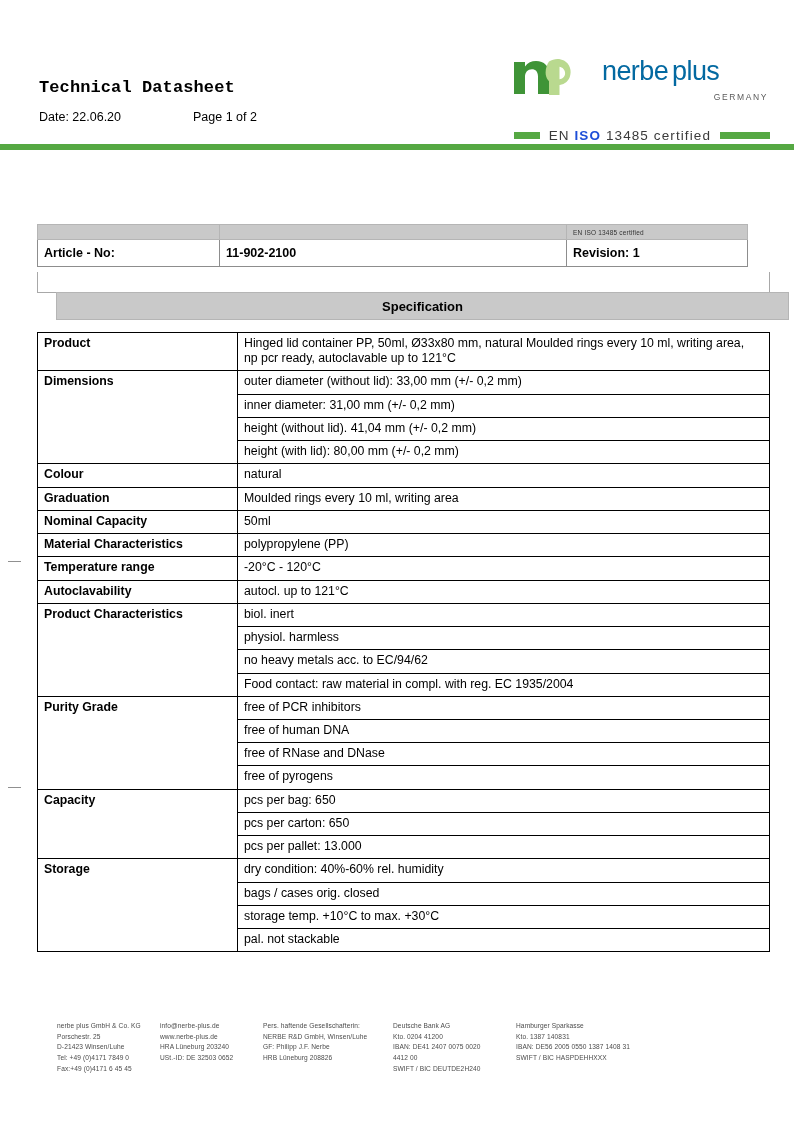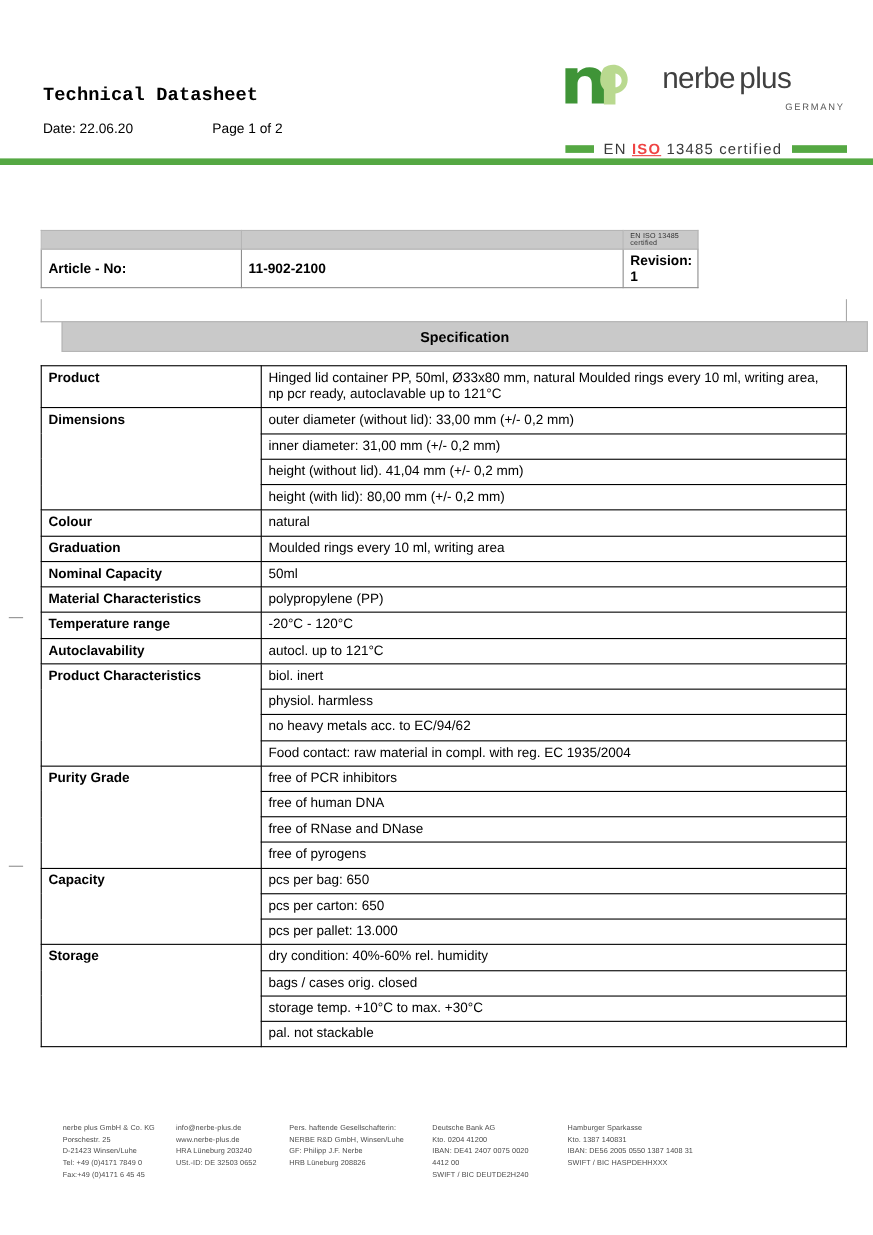--- a/index.html
+++ b/index.html
@@ -52,21 +52,21 @@
   #logo-mark {
     position: absolute;
     left: 2px; top: 0px;
     width: 86px; height: 48px;
   }
   #logo-wordmark {
     position: absolute;
     left: 92px; top: 8px;
     font-size: 27px;
     letter-spacing: -0.6px;
-    color: #404040;
+    color: #0369a1;
     white-space: nowrap;
   }
   #logo-wordmark .plus { margin-left: 4px; }
   #logo-germany {
     position: absolute;
     right: 2px; top: 44px;
     font-size: 8.5px;
     letter-spacing: 1.6px;
     color: #5a5a5a;
   }
@@ -88,36 +88,35 @@
   .cert-dash-right {
     width: 50px; height: 7px;
     background: #55a843;
   }
   #cert-text {
     font-size: 13.5px;
     letter-spacing: 1.1px;
     color: #3a3a3a;
   }
   #cert-text .iso {
-    color: #ef4444;
+    color: #1d4ed8;
     font-weight: bold;
-    text-decoration: underline;
   }
   #green-rule {
     position: absolute;
     left: 0; top: 144px;
     width: 794px; height: 6px;
     background: #55a843;
   }
 
   
   #info-table {
     position: absolute;
-    left: 37px; top: 209px;
-    width: 598px;
+    left: 37px; top: 224px;
+    width: 711px;
     border-collapse: collapse;
     table-layout: fixed;
     font-size: 12.5px;
   }
   #info-table td {
     border: 1px solid #8d8d8d;
     padding: 3px 6px;
     vertical-align: middle;
     height: 18px;
   }

